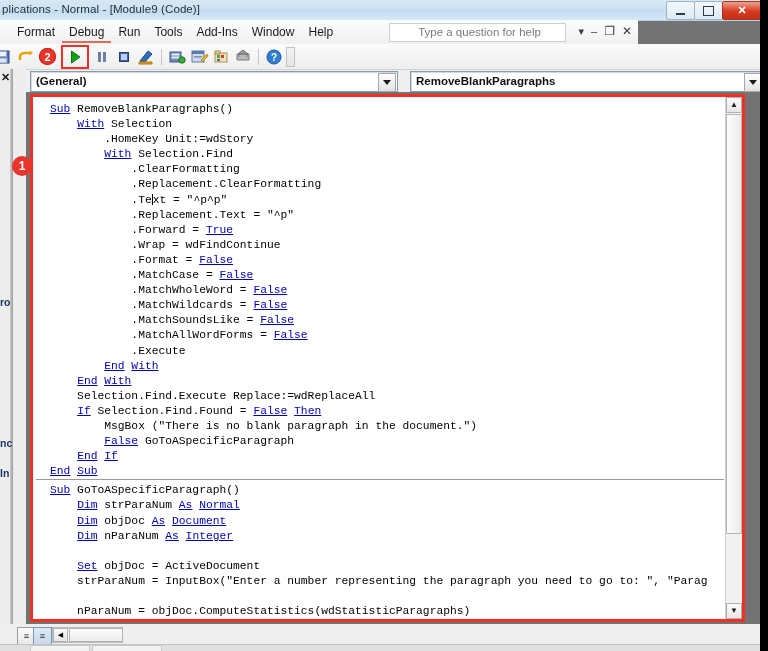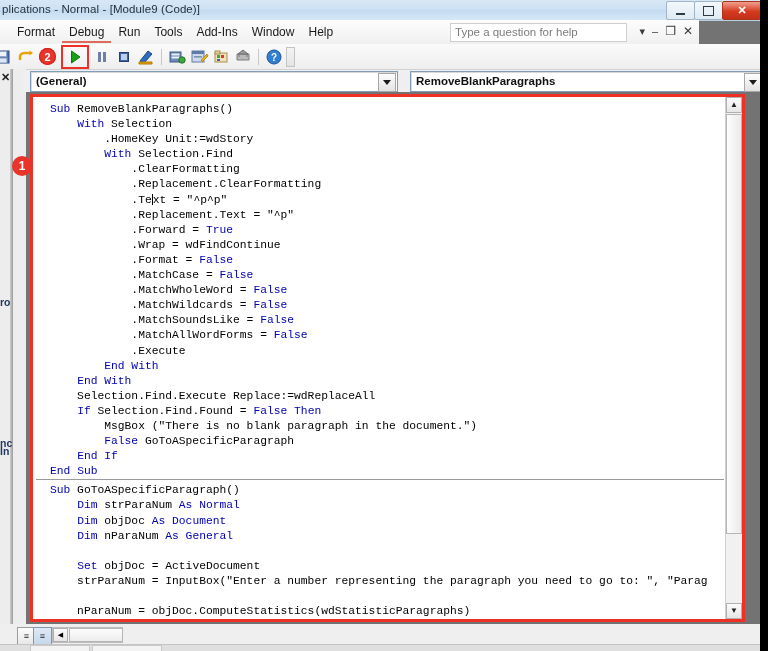--- a/index.html
+++ b/index.html
@@ -30,32 +30,32 @@
     display:flex;align-items:center;justify-content:center;
     font-size:11px;color:#2b3c49;margin-left:-1px;
   }
   .winbtn.close{
     background:linear-gradient(to bottom,#f0a08f,#d63b20 55%,#c22f17);
     border-color:#a8341c;color:#fff;font-weight:bold;width:38px;border-radius:2px 3px 3px 2px;
   }
 
   
   .menubar{
-    position:absolute;left:0;top:20px;width:699px;height:24px;
+    position:absolute;left:0;top:20px;width:638px;height:24px;
     background:linear-gradient(to bottom,#fdfdfd,#f0f0f0);
     border-bottom:1px solid #dcdcdc;
   }
   .menu-items{position:absolute;left:10px;top:3px;display:flex;}
   .menu-item{
     padding:2px 7px;font-size:12px;color:#1a1a1a;white-space:nowrap;
   }
   .menu-item.hot{border-bottom:2px solid #e06a5a;}
   .helpbox{
     position:absolute;right:72px;top:3px;width:175px;height:17px;
-    background:#fff;border:1px solid #cfcfcf;
+    background:#fff;border:1px solid #cfcfcf;text-align:center;
   }
   .helpbox span{font-size:11.5px;color:#7c7c7c;padding-left:4px;line-height:17px;display:block;}
   .mdibtns{position:absolute;right:6px;top:4px;display:flex;gap:7px;align-items:center;color:#3a3a3a;font-size:11px;}
   .mdibtns i{font-style:normal;}
 
   
   .toolbar{
     position:absolute;left:0;top:44px;width:768px;height:25px;
     background:linear-gradient(to bottom,#fbfbfb,#eeeeee);
     border-bottom:1px solid #d2d2d2;
@@ -101,21 +101,21 @@
   .codewin{
     position:absolute;left:30px;top:94px;width:715px;height:528px;
     background:#fff;border:3px solid #ee3124;box-sizing:border-box;
   }
   .codescroll{position:absolute;left:3px;top:3px;right:18px;bottom:0;overflow:hidden;}
   pre.code{
     margin:0;padding:2px 0 0 14px;
     font-family:"Liberation Mono","DejaVu Sans Mono",monospace;
     font-size:11.3px;line-height:15.1px;color:#000;white-space:pre;
   }
-  .kw{color:#0000b3;}
+  .kw{color:#0000b3;text-decoration:underline;}
   .vscroll{
     position:absolute;right:0;top:0;width:16px;bottom:0;
     background:#f1f1f1;border-left:1px solid #cfcfcf;
   }
   .vs-btn{
     width:16px;height:16px;background:linear-gradient(to bottom,#fcfcfc,#e6e6e6);
     border:1px solid #b0b0b0;box-sizing:border-box;display:flex;align-items:center;justify-content:center;
   }
   .vs-btn.up{position:absolute;top:0;left:0;}
   .vs-btn.down{position:absolute;bottom:0;left:0;}
@@ -278,21 +278,21 @@
 
       <div class="grip"></div>
     </div>
   </div>
 
   <div class="leftstrip">
     <div class="xmark">✕</div>
     <div class="lgutter"></div>
     <div class="frag" style="top:227px;">ro</div>
     <div class="frag" style="top:368px;">nc</div>
-    <div class="frag" style="top:376px;">In</div>
+    <div class="frag" style="top:398px;">In</div>
   </div>
 
   <div class="marker1">1</div>
 
   <div class="comborow">
     <div class="combo" id="combo-proc">
       <div class="val">RemoveBlankParagraphs</div>
       <div class="arrow"></div>
     </div>
     <div class="combo" id="combo-general">
@@ -327,21 +327,21 @@
         MsgBox ("There is no blank paragraph in the document.")
         <span class="kw">False</span> GoToASpecificParagraph
     <span class="kw">End</span> <span class="kw">If</span>
 <span class="kw">End</span> <span class="kw">Sub</span></pre>
       <div style="position:relative;height:1px;margin:0 0 0 0;">
         <div style="position:absolute;left:-11px;right:0;height:1px;background:#9a9a9a;"></div>
       </div>
       <pre class="code" id="code-part2" style="padding-top:3px;"><span class="kw">Sub</span> GoToASpecificParagraph()
     <span class="kw">Dim</span> strParaNum <span class="kw">As</span> <span class="kw">Normal</span>
     <span class="kw">Dim</span> objDoc <span class="kw">As</span> <span class="kw">Document</span>
-    <span class="kw">Dim</span> nParaNum <span class="kw">As</span> <span class="kw">General</span>
+    <span class="kw">Dim</span> nParaNum <span class="kw">As</span> <span class="kw">Integer</span>
 
     <span class="kw">Set</span> objDoc = ActiveDocument
     strParaNum = InputBox("Enter a number representing the paragraph you need to go to: ", "Parag
 
     nParaNum = objDoc.ComputeStatistics(wdStatisticParagraphs)
 
      strParaNum &lt;= "0"  strParaNum &gt; nParaNum 
         MsgBox ("This is not a valid number. Please enter a number between 1 and " &amp; nParaNum &amp; '</pre>
     </div>
 

